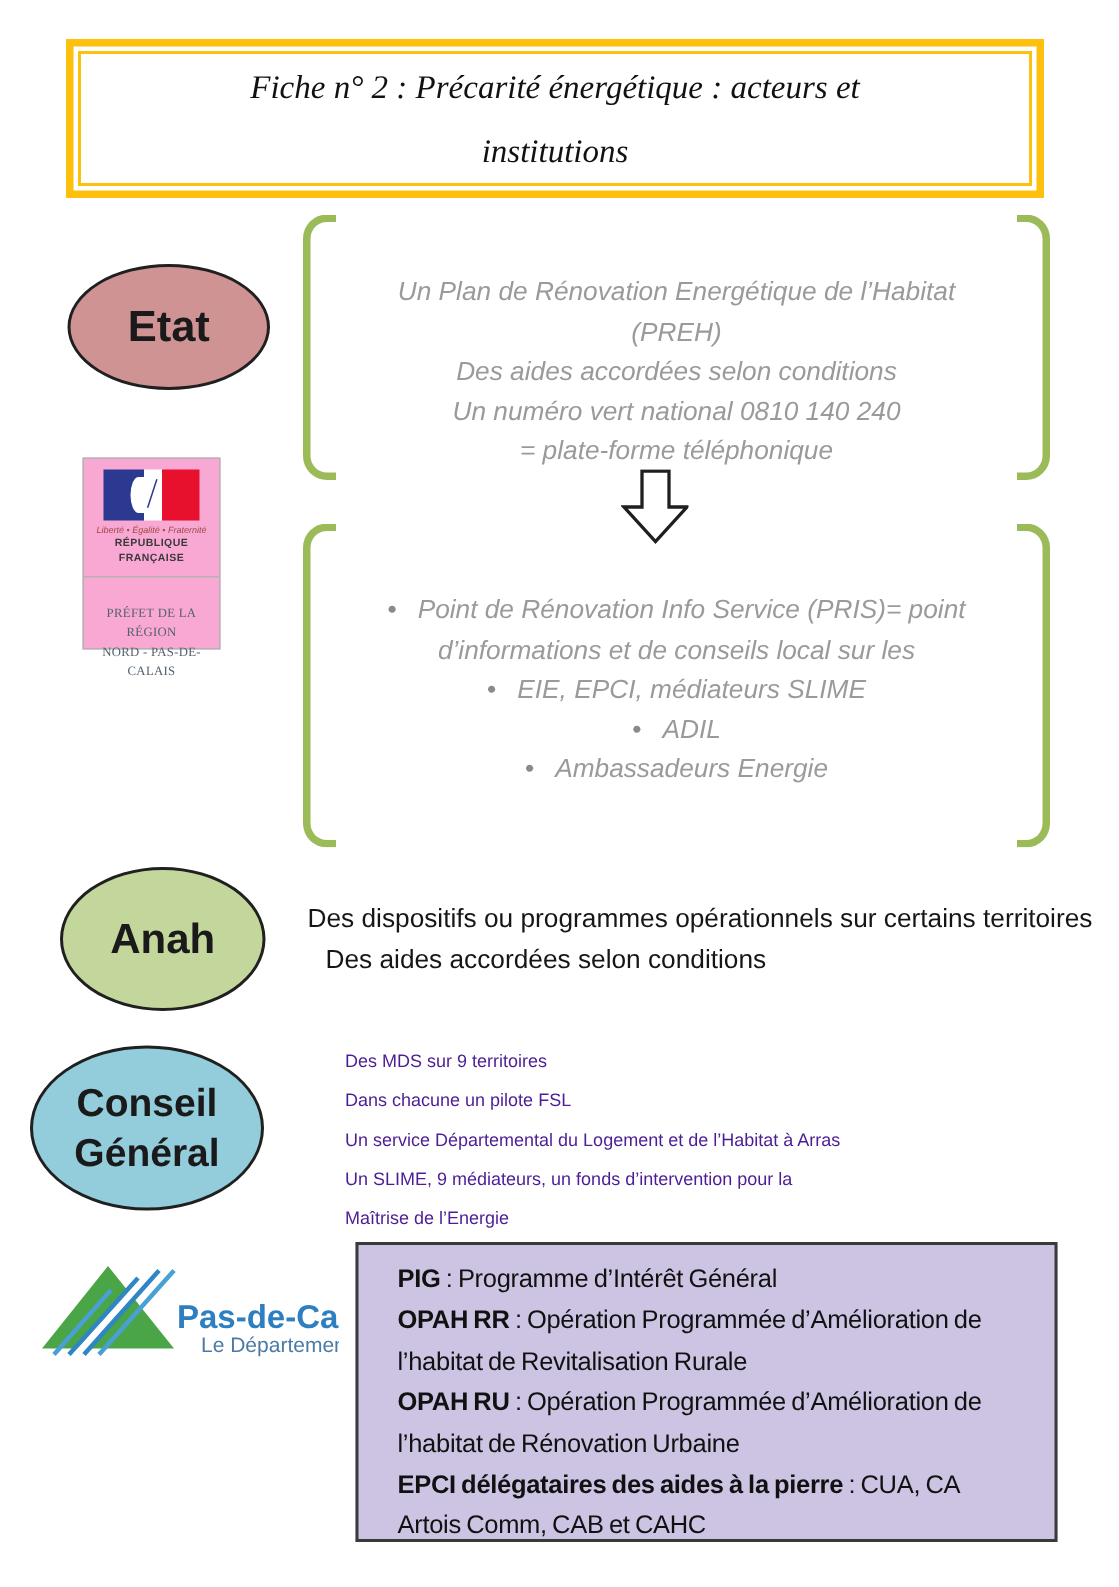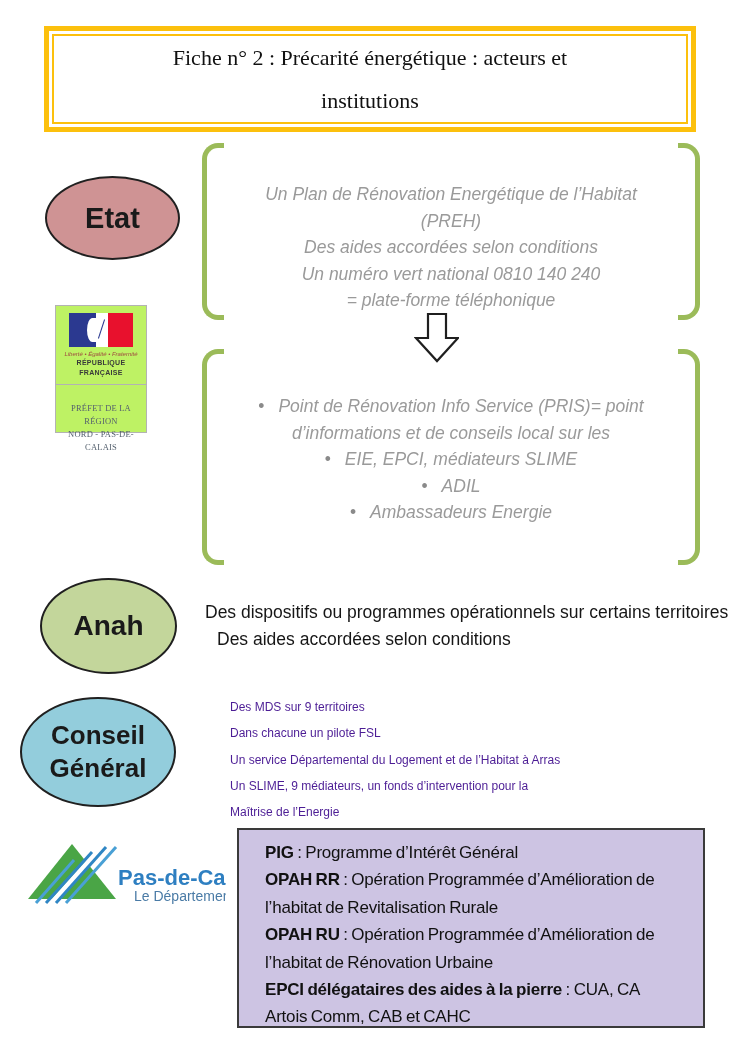--- a/index.html
+++ b/index.html
@@ -1,21 +1,21 @@
 <!DOCTYPE html>
 <html><head>
 <meta charset="utf-8">
 <style>
   html,body{margin:0;padding:0;background:#ffffff;}
   #canvas{position:relative;width:746px;height:1058px;background:#ffffff;overflow:hidden;
           font-family:"Liberation Sans",sans-serif;color:#1a1a1a;}
 
   
   .title-box{position:absolute;left:44px;top:26px;width:652px;height:106px;
-             border:5px solid #fcc00d;box-sizing:border-box;background:#fff;}
+             border:5px solid #fcc00d;box-sizing:border-box;background:#fff;font-style:italic;}
   .title-inner{position:absolute;inset:3px;border:2px solid #fcc00d;
                display:flex;flex-direction:column;justify-content:center;align-items:center;}
   .title-line{font-family:"Liberation Serif",serif;font-size:22px;line-height:43px;color:#111;text-align:center;}
 
   
   .ellipse{position:absolute;border:2.5px solid #202020;border-radius:50%;
            display:flex;flex-direction:column;align-items:center;justify-content:center;
            font-weight:bold;box-sizing:border-box;}
   .etat{left:45px;top:176px;width:135px;height:84px;background:#cf9394;font-size:29px;}
   .anah{left:40px;top:578px;width:137px;height:96px;background:#c3d69b;font-size:28px;}
@@ -30,21 +30,21 @@
   .bk-right{right:0;border:5px solid #9bbb59;border-left:none;border-radius:0 16px 16px 0;}
   .bk-text{position:absolute;left:26px;right:26px;top:0;bottom:0;text-align:center;
            font-style:italic;color:#9a9a9a;font-size:17.5px;}
   .bg1 .bk-text{padding-top:38px;}
   .bg2 .bk-text{padding-top:44px;}
   .bk-line{line-height:26.5px;white-space:nowrap;}
   .bullet{display:inline-block;margin-right:14px;color:#8a8a8a;font-style:normal;}
 
   
   .pref-logo{position:absolute;left:55px;top:305px;width:92px;height:128px;
-             border:1px solid #b3b3b3;box-sizing:border-box;background:#bef264;text-align:center;}
+             border:1px solid #b3b3b3;box-sizing:border-box;background:#f9a8d4;text-align:center;}
   .pref-top{height:72px;border-bottom:1px solid #b3b3b3;box-sizing:border-box;}
   .flag{width:64px;height:34px;display:flex;margin:7px auto 3px;}
   .flag-blue{width:27px;background:#2b3990;position:relative;}
   .flag-blue::after{content:"";position:absolute;right:0;top:5px;width:9px;height:24px;
                     background:#fff;border-radius:60% 0 0 60%/50% 0 0 50%;}
   .flag-white{width:12px;background:#fff;position:relative;}
   .flag-white::after{content:"";position:absolute;left:5px;top:6px;height:20px;
                      border-left:1.5px solid #2b3990;transform:rotate(18deg);}
   .flag-red{width:25px;background:#e8112d;}
   .motto{font-size:6px;font-style:italic;color:#9f4a40;line-height:8px;}

